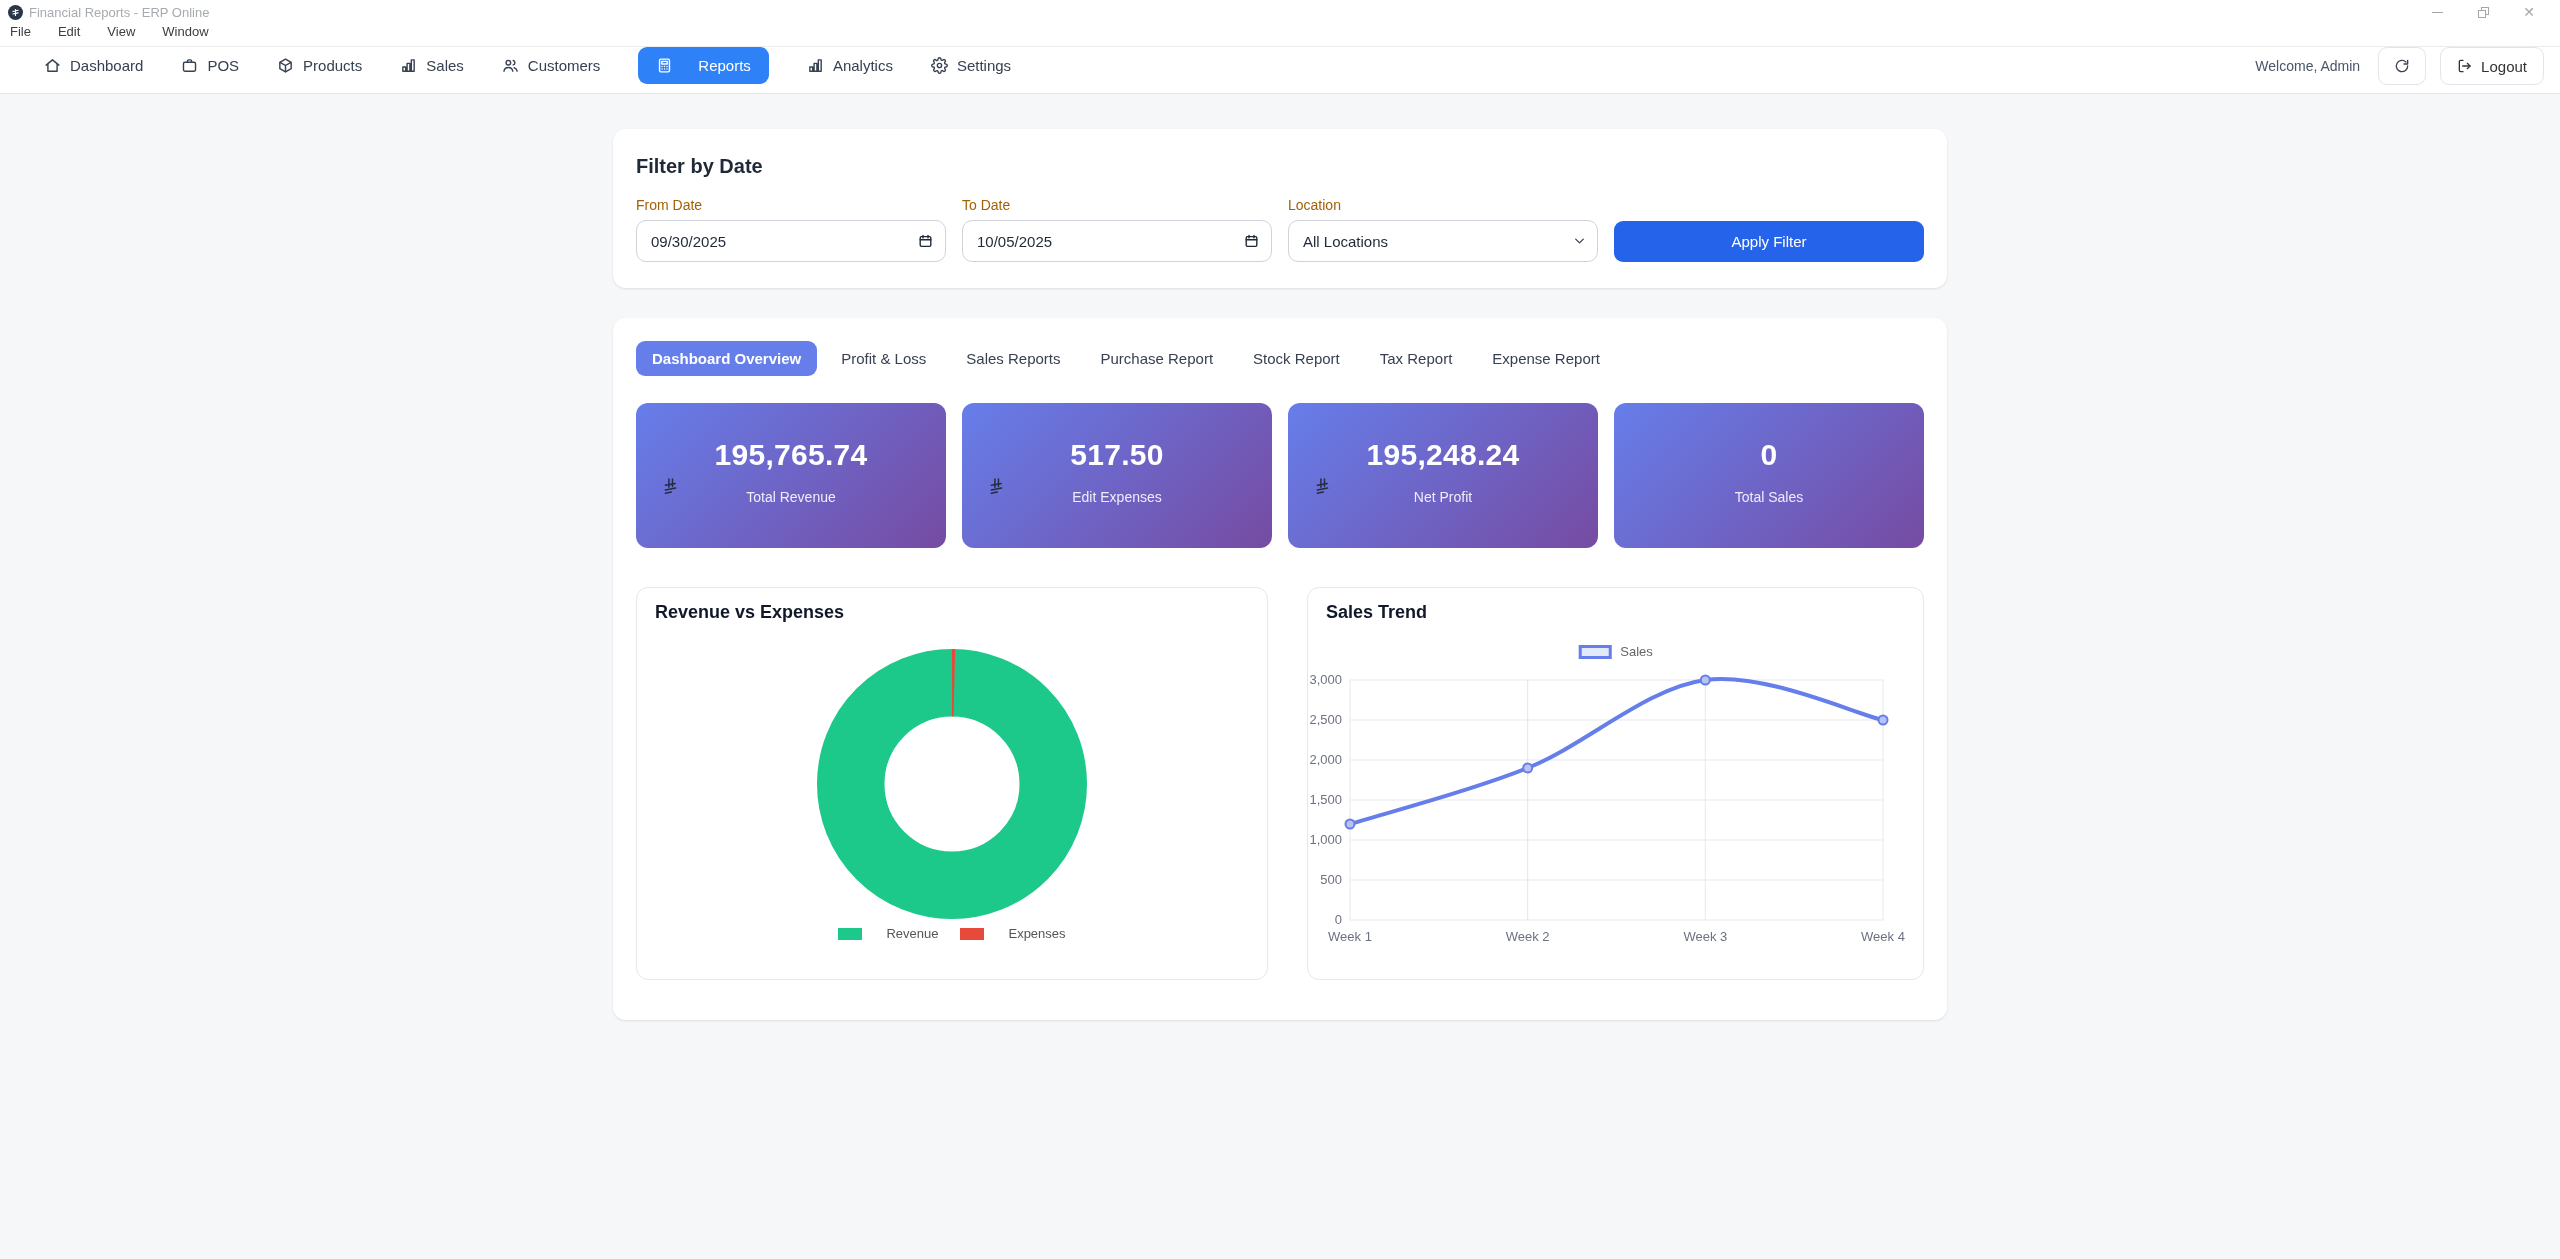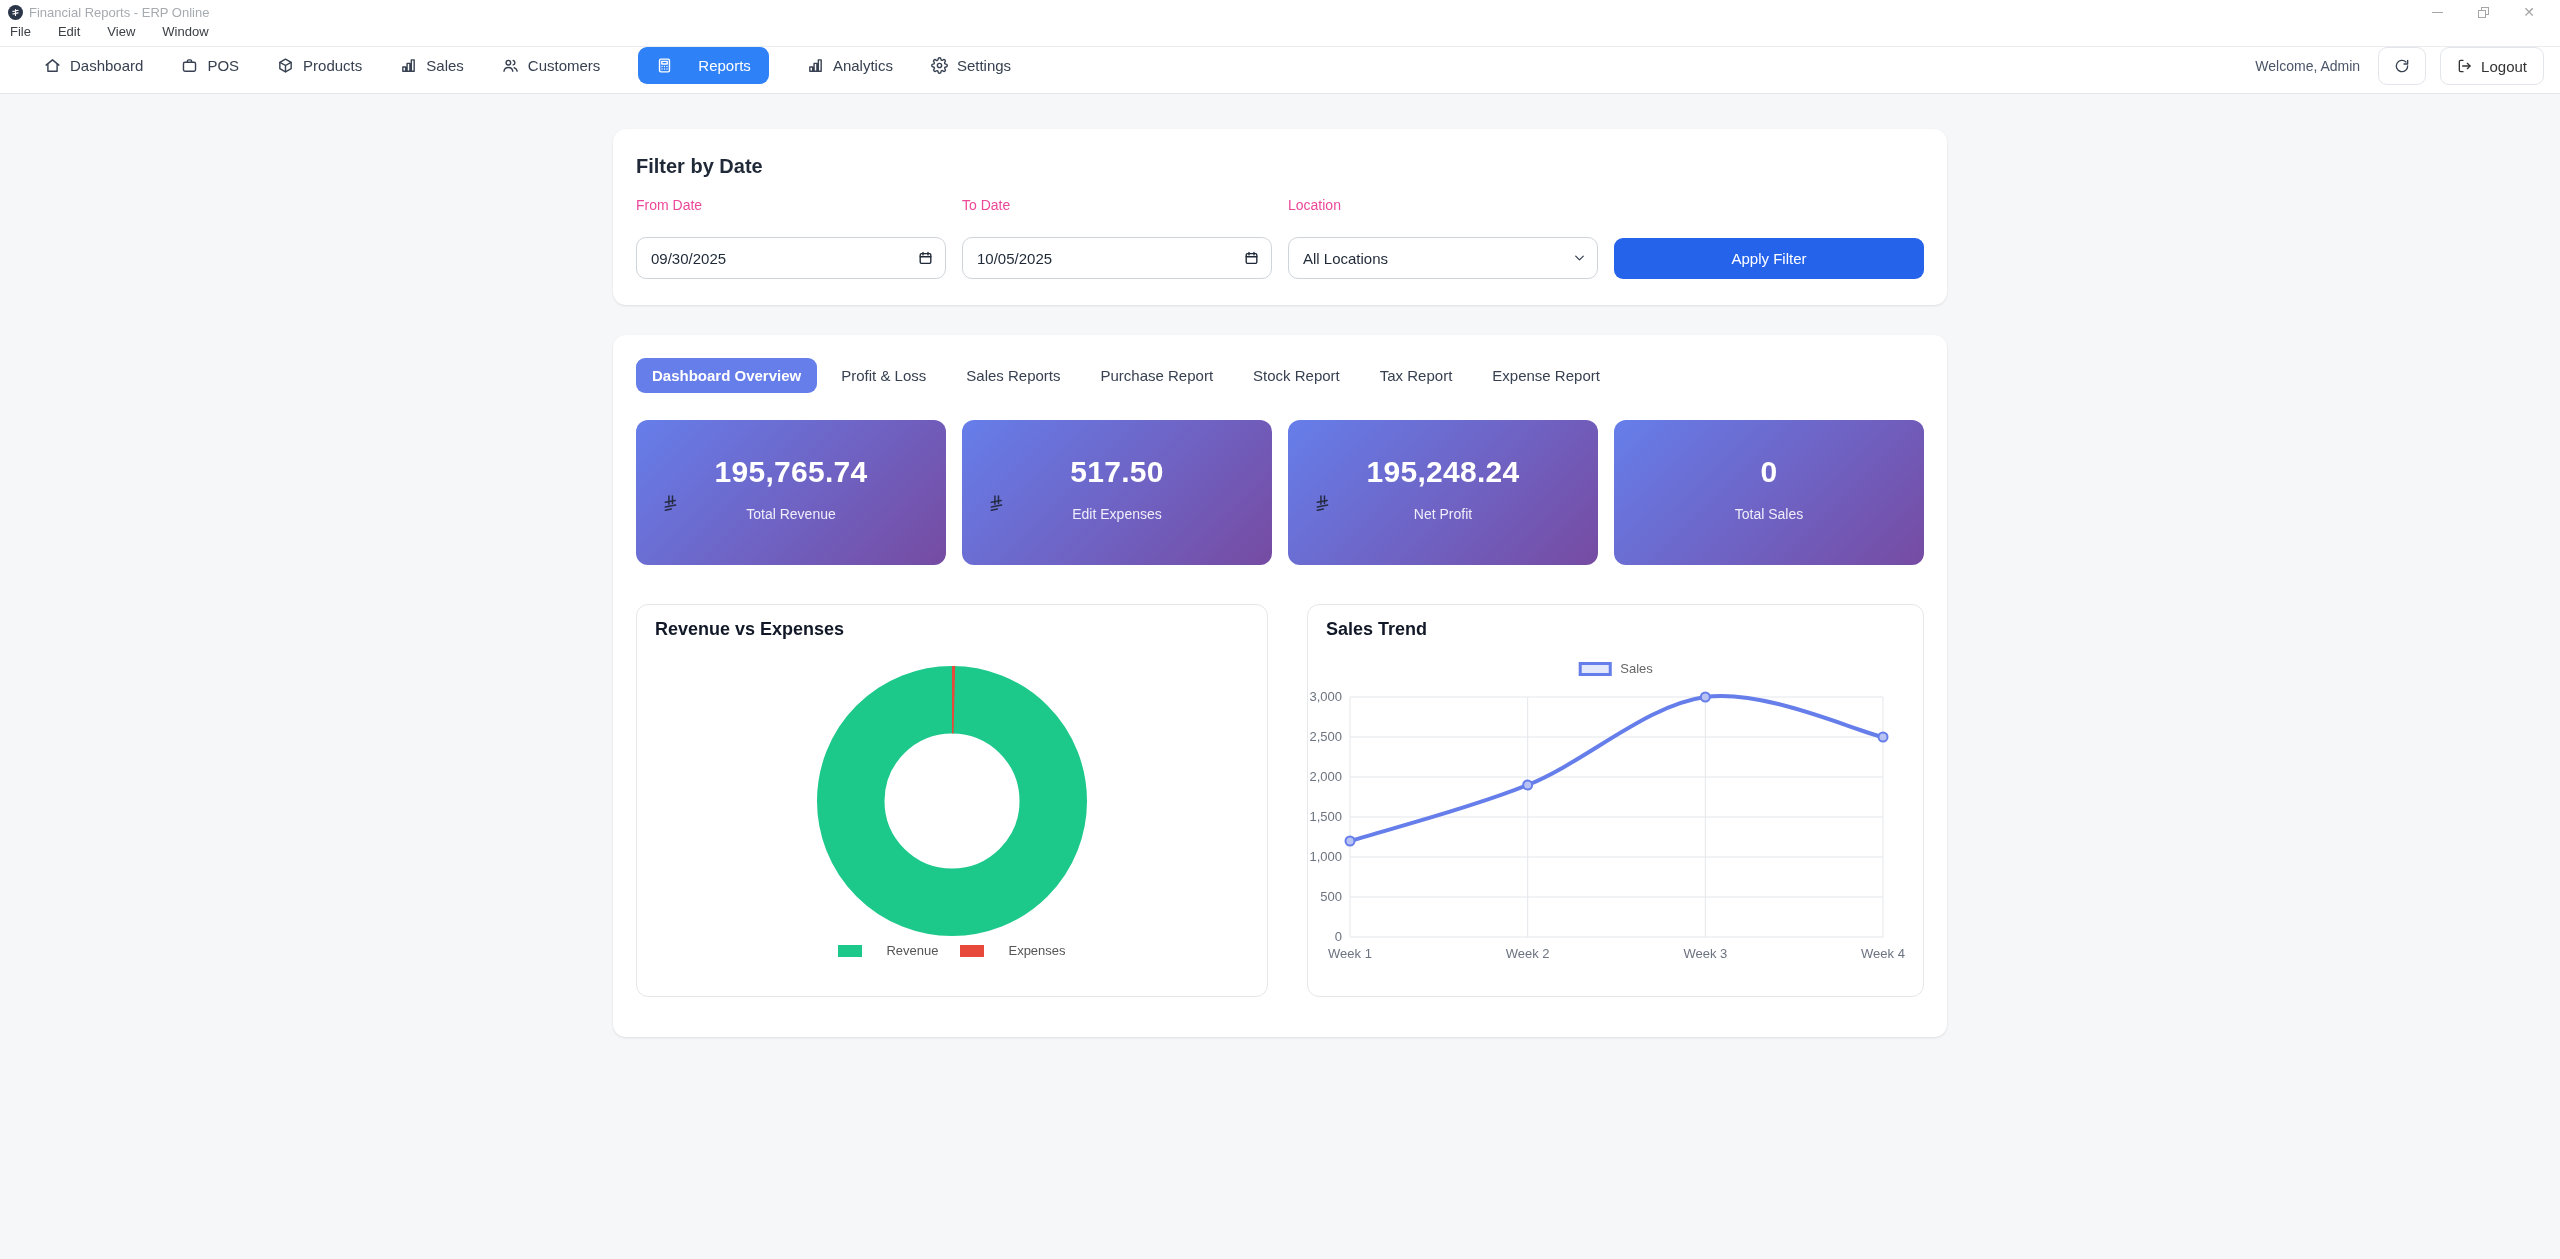--- a/index.html
+++ b/index.html
@@ -42,21 +42,21 @@
   .logout-btn svg{width:16px;height:16px;}
 
   
   .content{padding-top:35px;}
   .container{width:1334px;margin:0 auto;}
   .card{background:#fff;border-radius:13px;box-shadow:0 1px 3px rgba(16,24,40,.07),0 1px 2px rgba(16,24,40,.04);}
 
   .filter-card{padding:26px 23px;margin-bottom:30px;}
   .filter-heading{font-size:20px;font-weight:bold;color:#1f2937;margin:0 0 19px 0;}
   .filter-grid{display:grid;grid-template-columns:repeat(4,1fr);gap:16px;align-items:end;}
-  .field-label{font-size:14px;color:#ec4899;margin-bottom:24px;}
+  .field-label{font-size:14px;color:#a16207;margin-bottom:7px;}
   .input-wrap{position:relative;}
   .text-input{width:100%;height:42px;border:1px solid #cfd4da;border-radius:10px;font-size:15px;
     color:#1f2937;padding:0 40px 0 14px;background:#fff;outline:none;
     font-family:"Liberation Sans","DejaVu Sans",sans-serif;}
   .input-icon{position:absolute;right:13px;top:50%;transform:translateY(-50%);color:#1f2937;display:flex;}
   .input-icon svg{width:15px;height:15px;}
   .select-box{width:100%;height:42px;border:1px solid #cfd4da;border-radius:10px;font-size:15px;
     color:#1f2937;padding:0 34px 0 14px;background:#fff;display:flex;align-items:center;cursor:pointer;}
   .chev{position:absolute;right:12px;top:50%;transform:translateY(-50%);color:#374151;display:flex;}
   .chev svg{width:13px;height:13px;}

